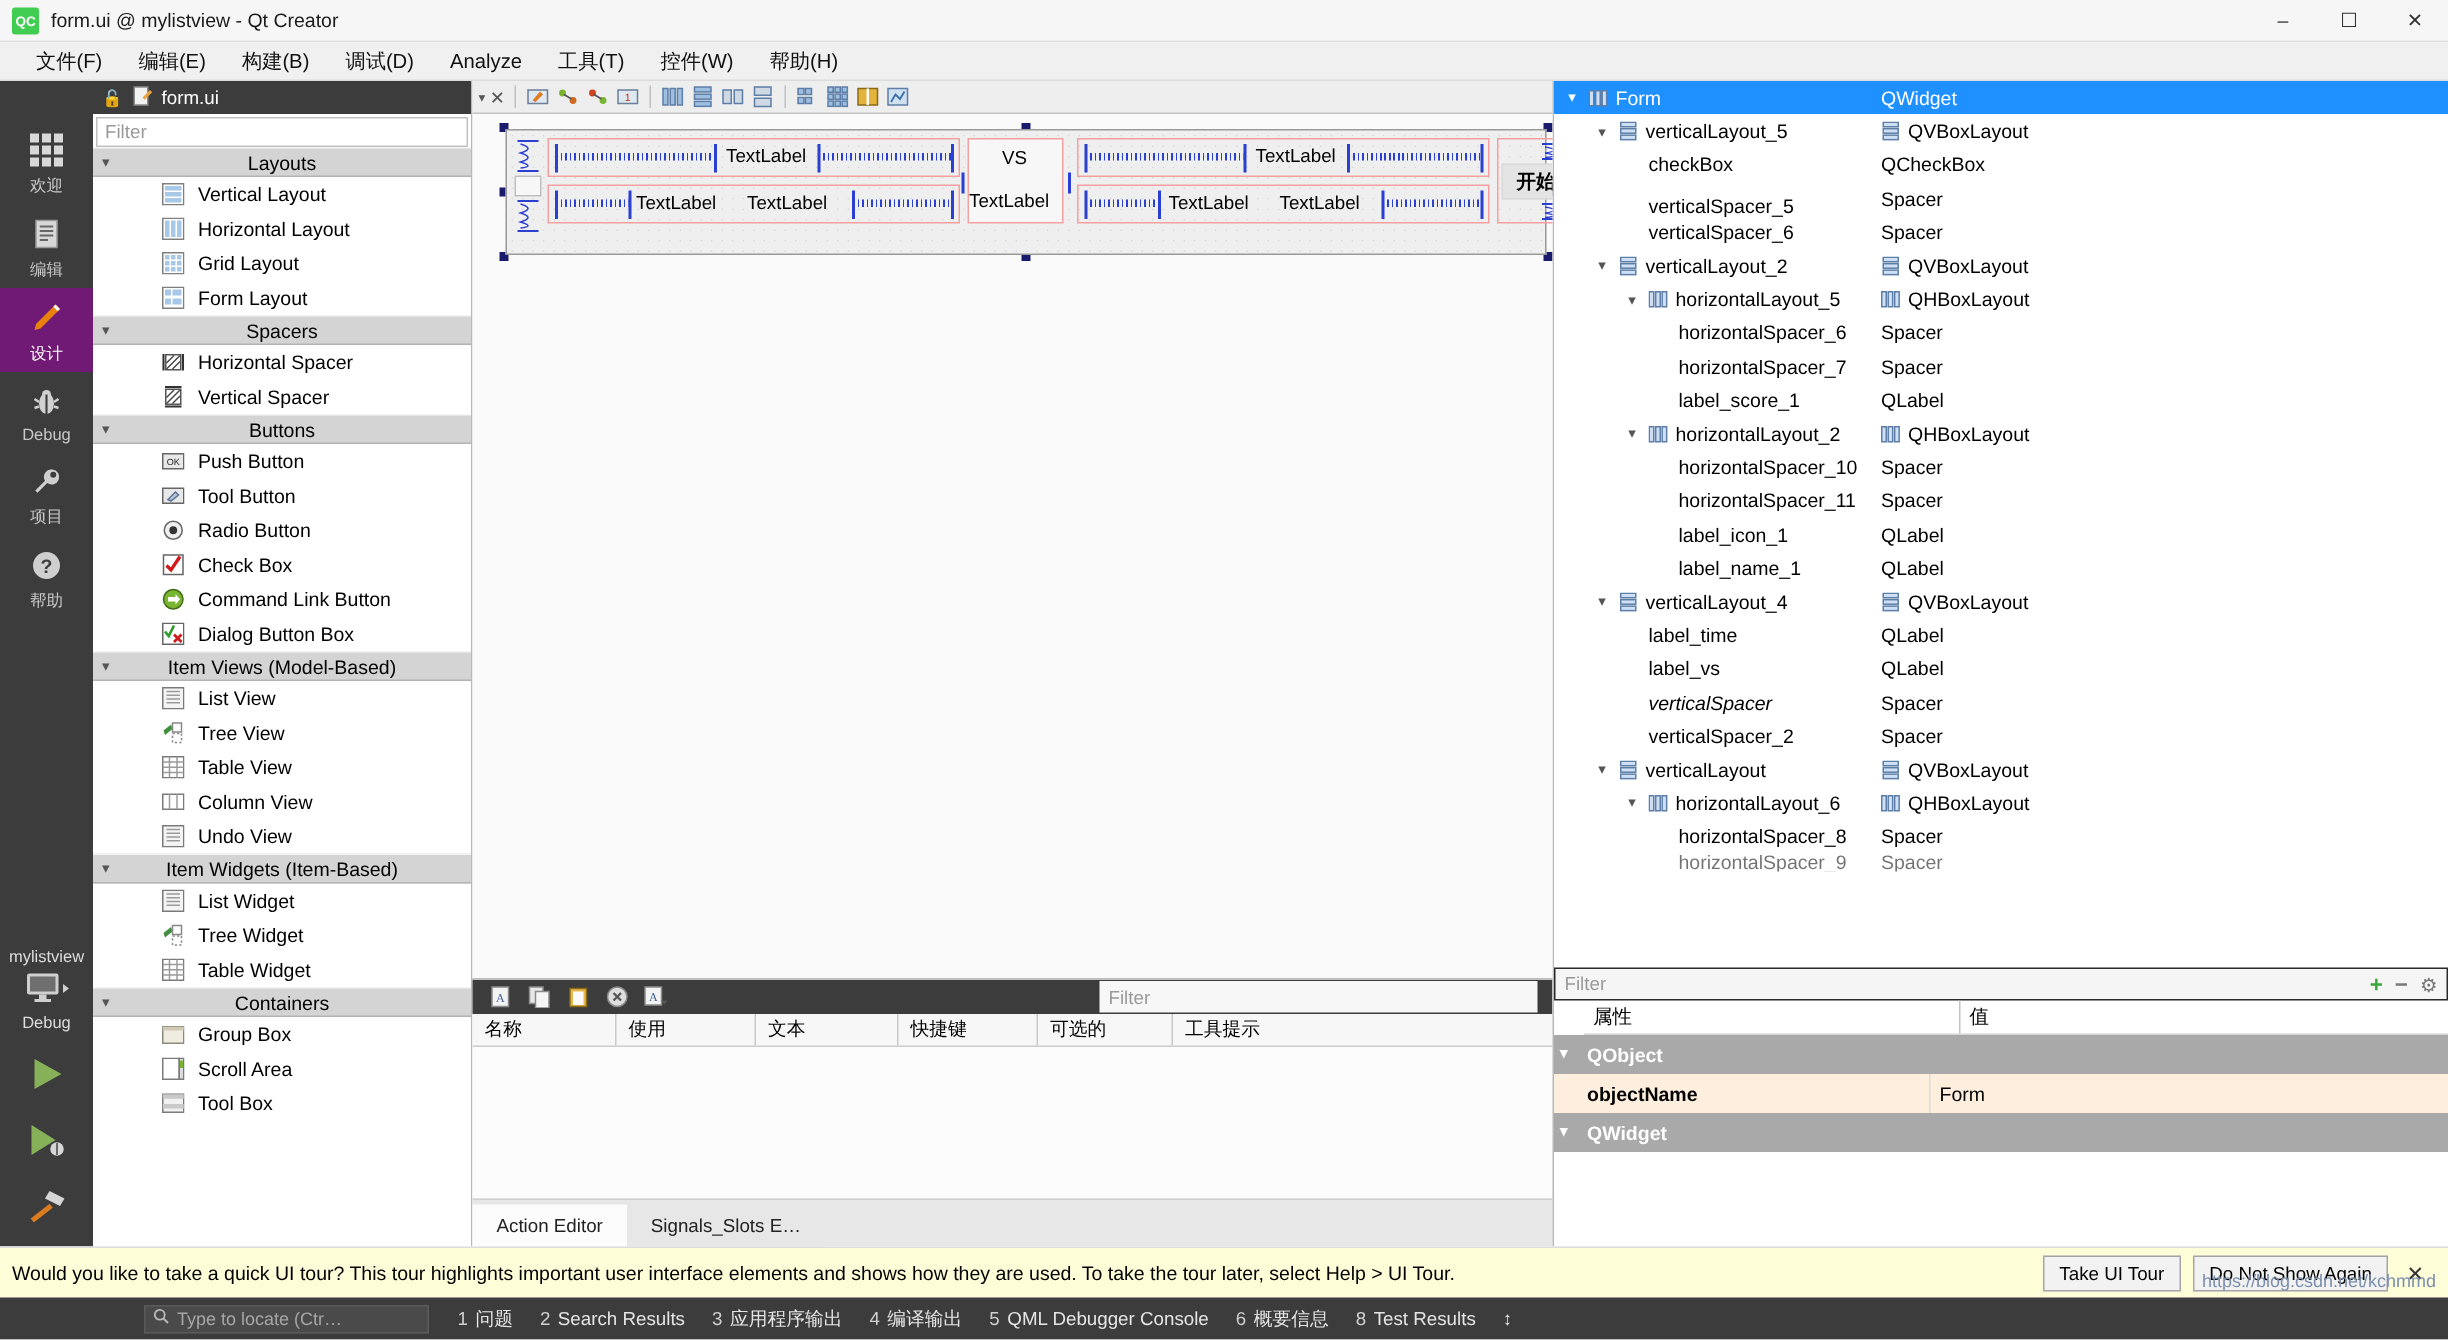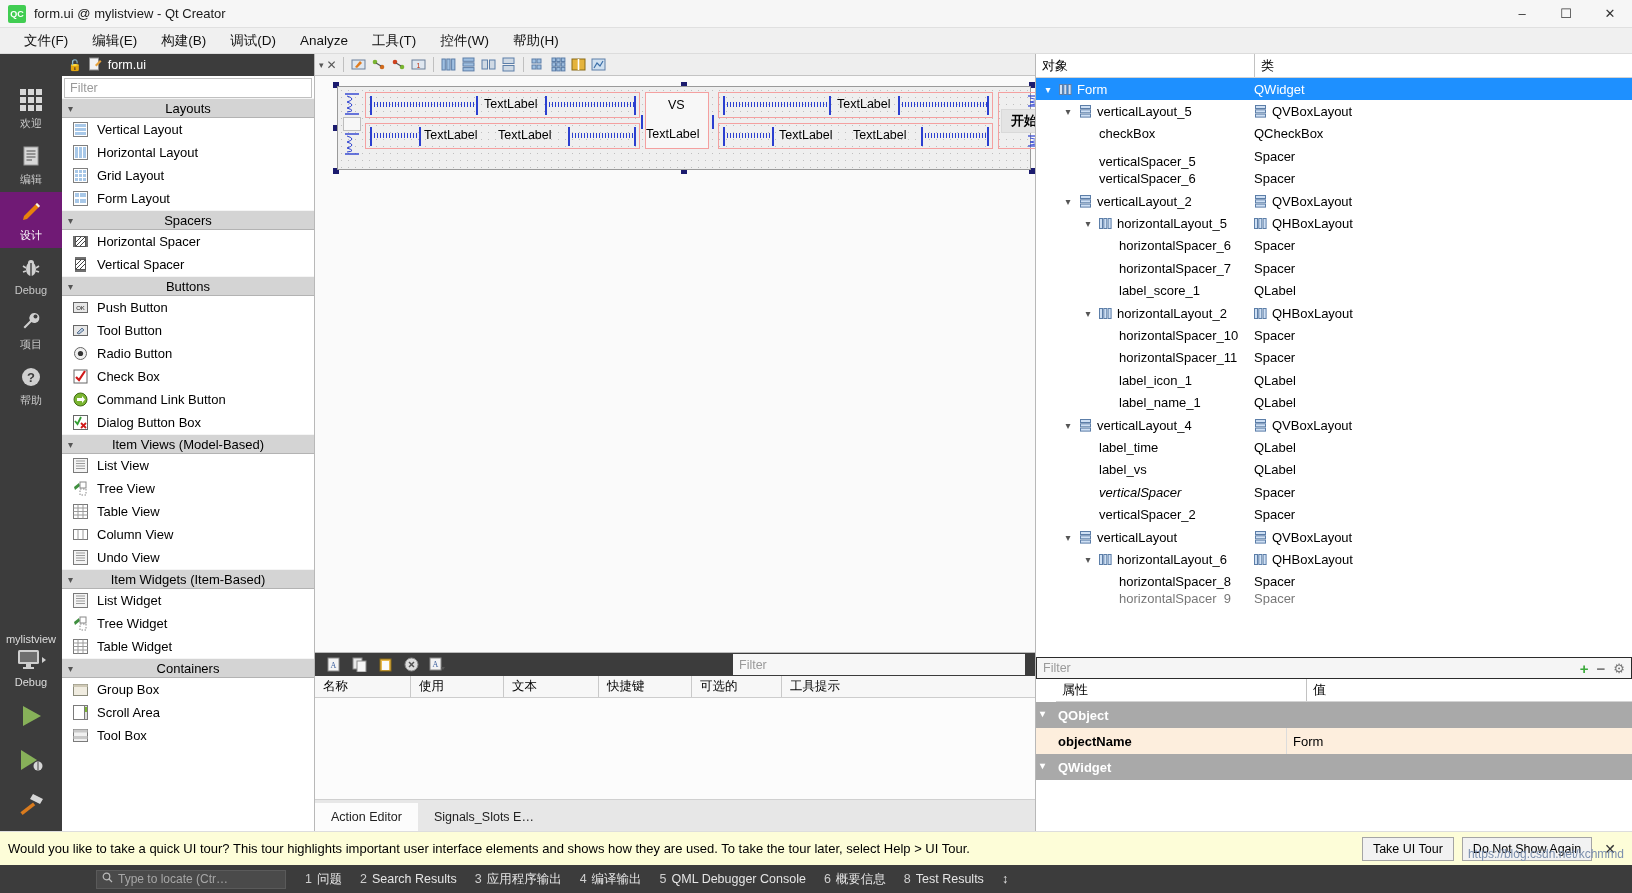--- a/index.html
+++ b/index.html
@@ -56,21 +56,21 @@
   .wbfilter { height:20px; margin:2px 2px 0 2px; border:1px solid #c0c0c0; background:#fff;
               color:#9a9a9a; display:flex; align-items:center; padding:0 5px; font-size:12.5px;
               flex:0 0 20px;}
   .wbscroll { flex:1 1 auto; overflow:hidden; position:relative; }
   .wbgroup { height:20px; background:#d4d4d4; border-top:1px solid #f5f5f5;
              border-bottom:1px solid #b3b3b3; display:flex; align-items:center;
              font-size:13px; position:relative; }
   .wbgroup .chev { position:absolute; left:6px; color:#555; font-size:10px;}
   .wbgroup .gl { width:100%; text-align:center; }
   .wbitem { height:23px; display:flex; align-items:center; gap:8px; padding-left:10px;
-            font-size:13px; }
+            font-size:13px;margin-left:35px; }
   .wbitem .ic { width:17px; height:17px; flex:0 0 17px; display:flex;
                 align-items:center; justify-content:center; }
 
   
   .center { flex:1 1 auto; display:flex; flex-direction:column; min-width:0; }
   .formtoolbar { height:22px; background:#eeeeee; border-bottom:1px solid #c4c4c4;
                  display:flex; align-items:center; gap:3px; padding:0 4px; flex:0 0 22px;}
   .tbtn { width:17px; height:17px; border:1px solid transparent; display:flex;
           align-items:center; justify-content:center; }
   .sep { width:1px; height:15px; background:#c0c0c0; margin:0 3px; }
@@ -893,24 +893,20 @@
         <div class="aebody"></div>
 
         <div class="aetabs">
           <div class="aetab active">Action Editor</div>
           <div class="aetab">Signals_Slots E…</div>
         </div>
       </div>
     </div>
 
     <div class="rightdock">
-      <div class="objhead">
-        <div class="c1">对象</div>
-        <div class="c2" style="flex:1 1 auto;">类</div>
-      </div>
 
       <div class="objtree">
         <div class="orow sel">
           <div class="name" style="padding-left:6px;">
             <span class="chevsm">▾</span>
             <span class="layicon"><svg width="13" height="13">
                   <g fill="#cfe0f4" stroke="#5c7ea8">
                     <rect x="0.5" y="1.5" width="3" height="10"></rect>
                     <rect x="4.8" y="1.5" width="3" height="10"></rect>
                     <rect x="9.1" y="1.5" width="3" height="10"></rect>

